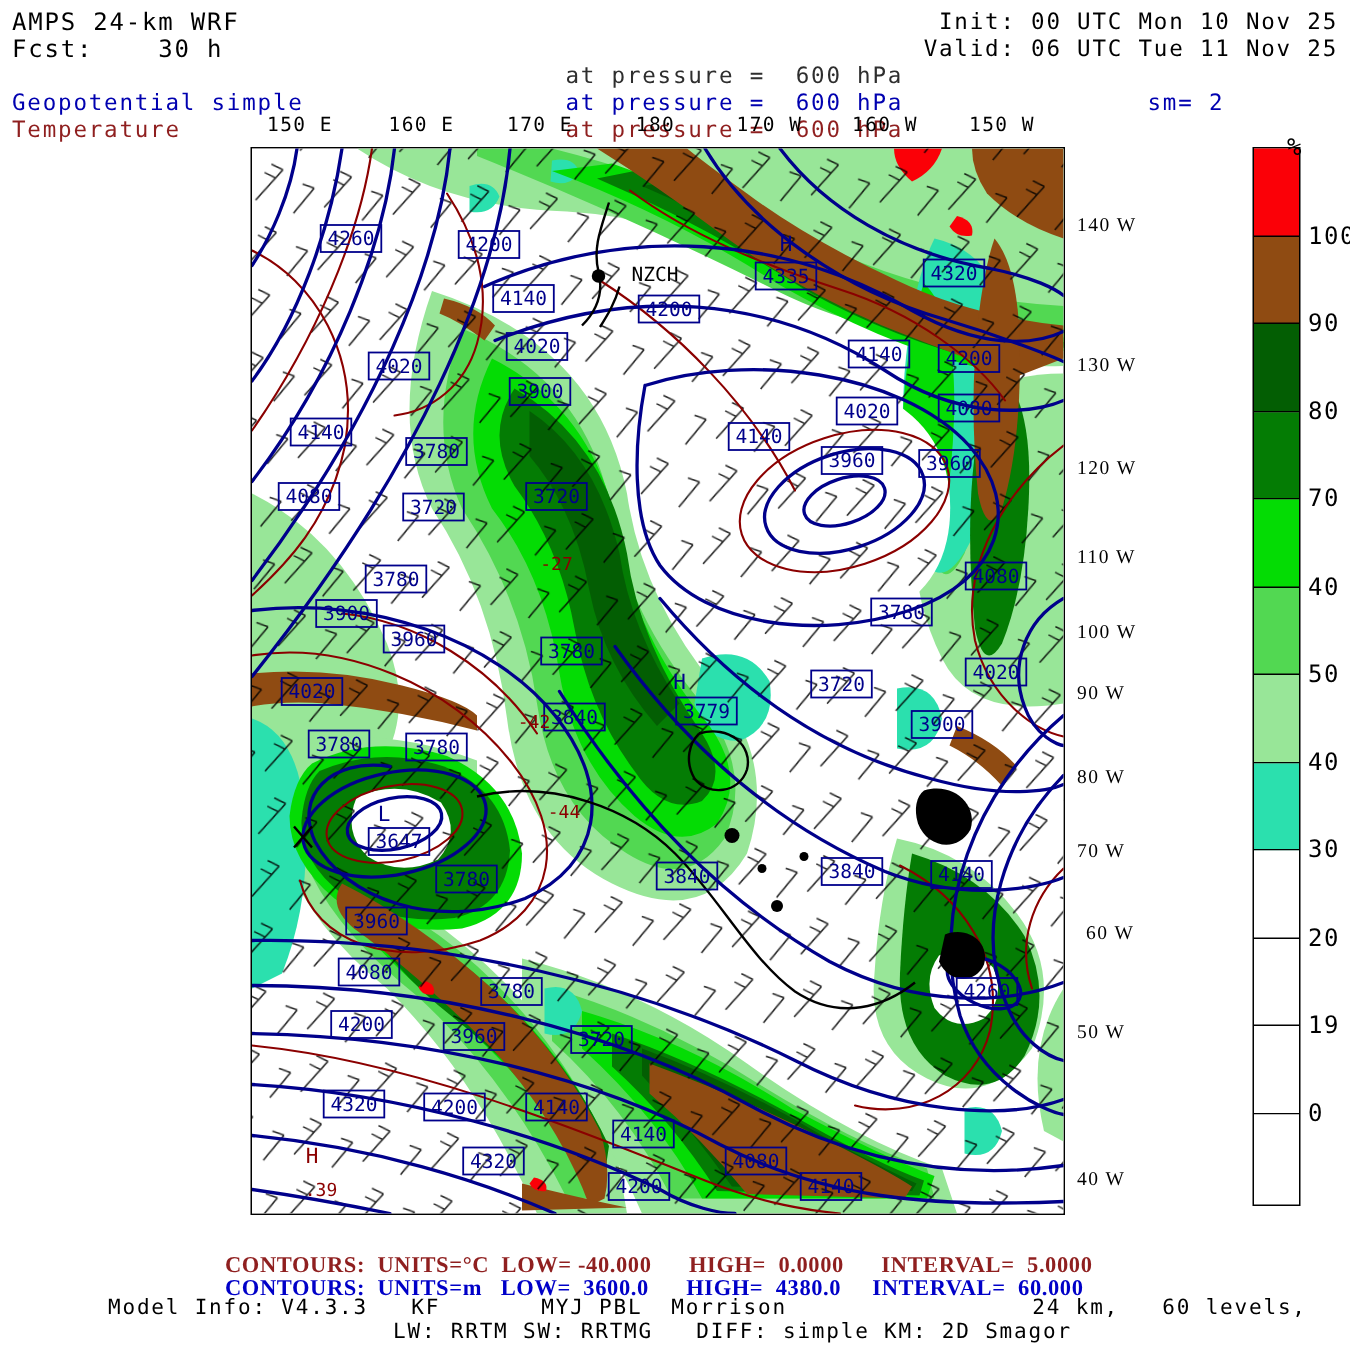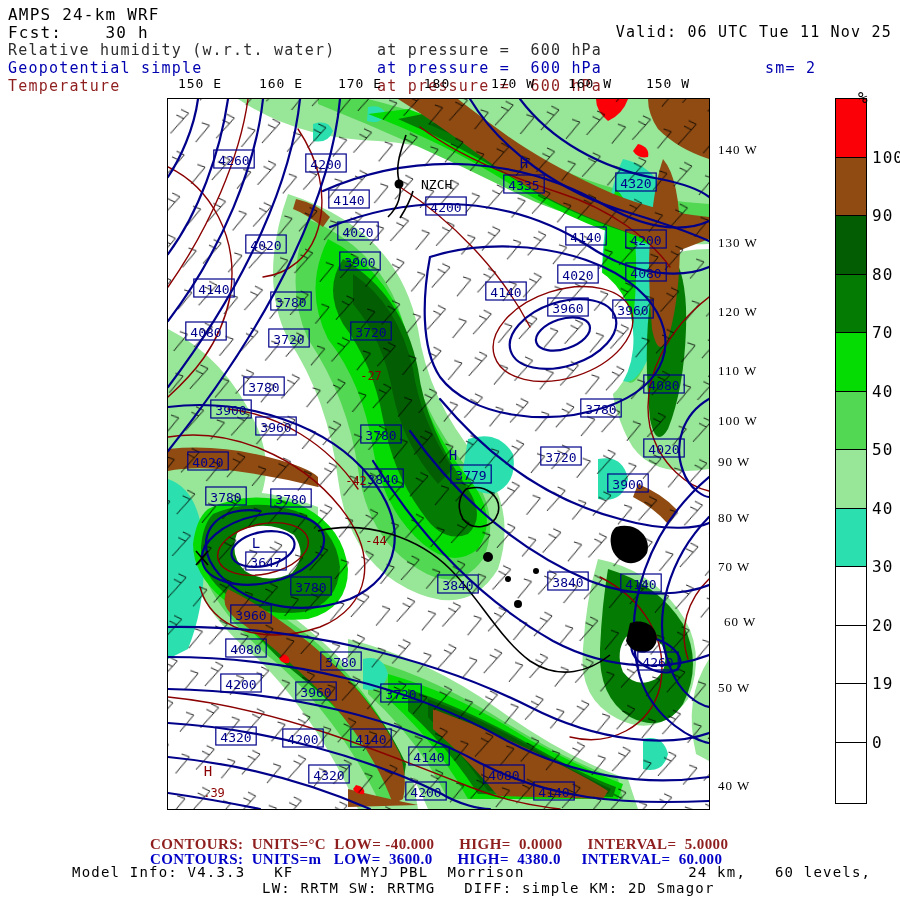--- a/index.html
+++ b/index.html
@@ -31,23 +31,23 @@
   .tmp{stroke:#8b0000;stroke-width:1.4;fill:none;stroke-linecap:round;}
   .coast{stroke:#000;stroke-width:1.6;fill:none;}
   .coastf{fill:#000;stroke:none;}
 </style>
 </head>
 <body>
 <div id="page">
 
   <div class="t big" style="left:8px;top:6px">AMPS 24-km WRF</div>
   <div class="t big" style="left:8px;top:24px">Fcst:    30 h</div>
+  <div class="t right" style="top:6px">Init: 00 UTC Mon 10 Nov 25</div>
   <div class="t right" style="top:24px">Valid: 06 UTC Tue 11 Nov 25</div>
 
-  <div class="t gray" style="left:8px;top:42px">Relative humidity (w.r.t. water)</div>
   <div class="t gray" style="left:377px;top:42px">at pressure =  600 hPa</div>
   <div class="t blue" style="left:8px;top:60px">Geopotential simple</div>
   <div class="t blue" style="left:377px;top:60px">at pressure =  600 hPa</div>
   <div class="t blue" style="left:765px;top:60px">sm= 2</div>
   <div class="t dred" style="left:8px;top:78px">Temperature</div>
   <div class="t dred" style="left:377px;top:78px">at pressure =  600 hPa</div>
 
   <div id="top-axis">
       <span class="ax-top" style="left: 33px;">150 E</span>
       <span class="ax-top" style="left: 114px;">160 E</span>

